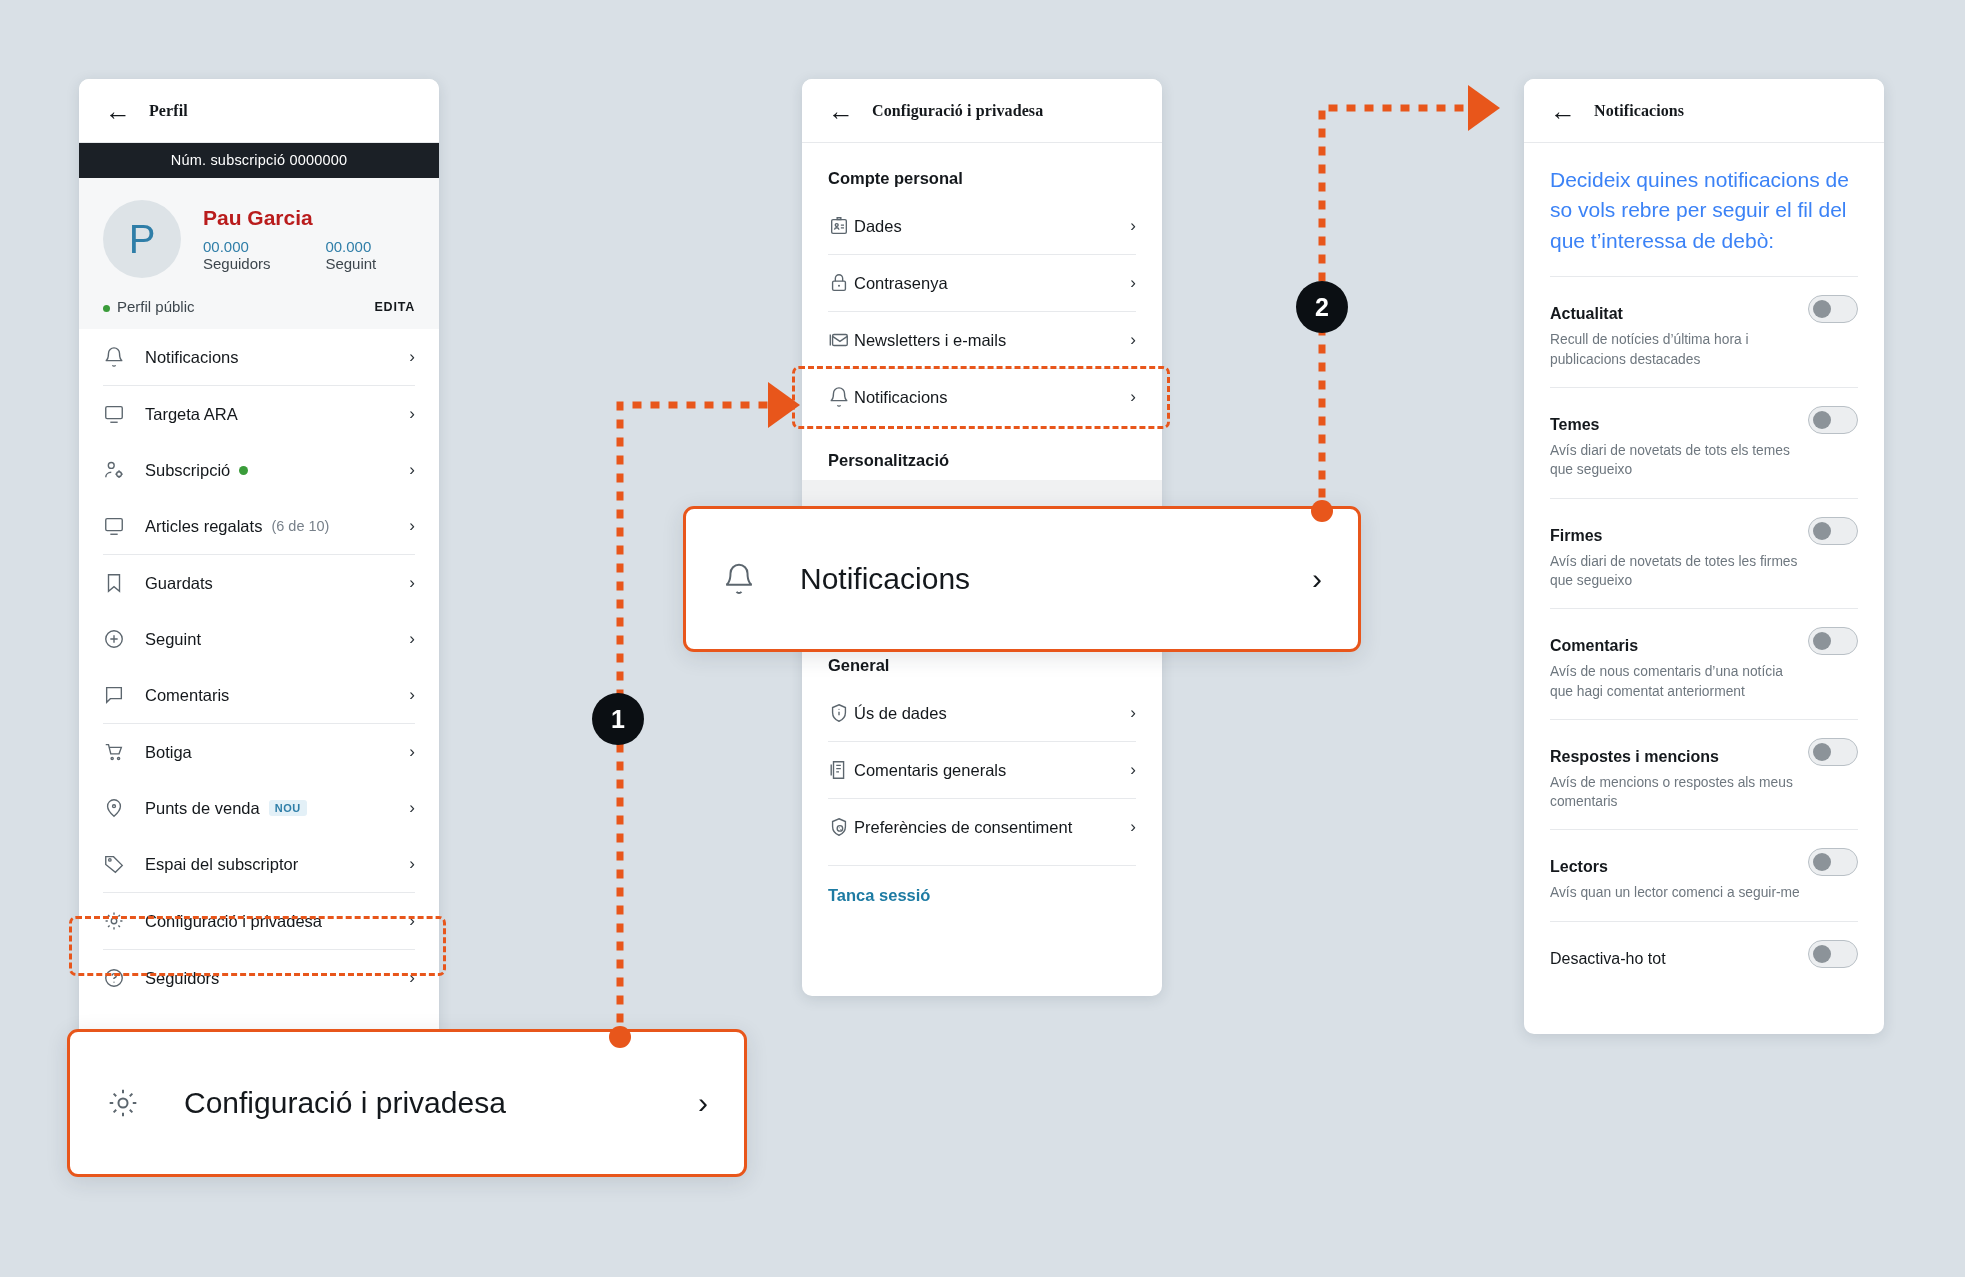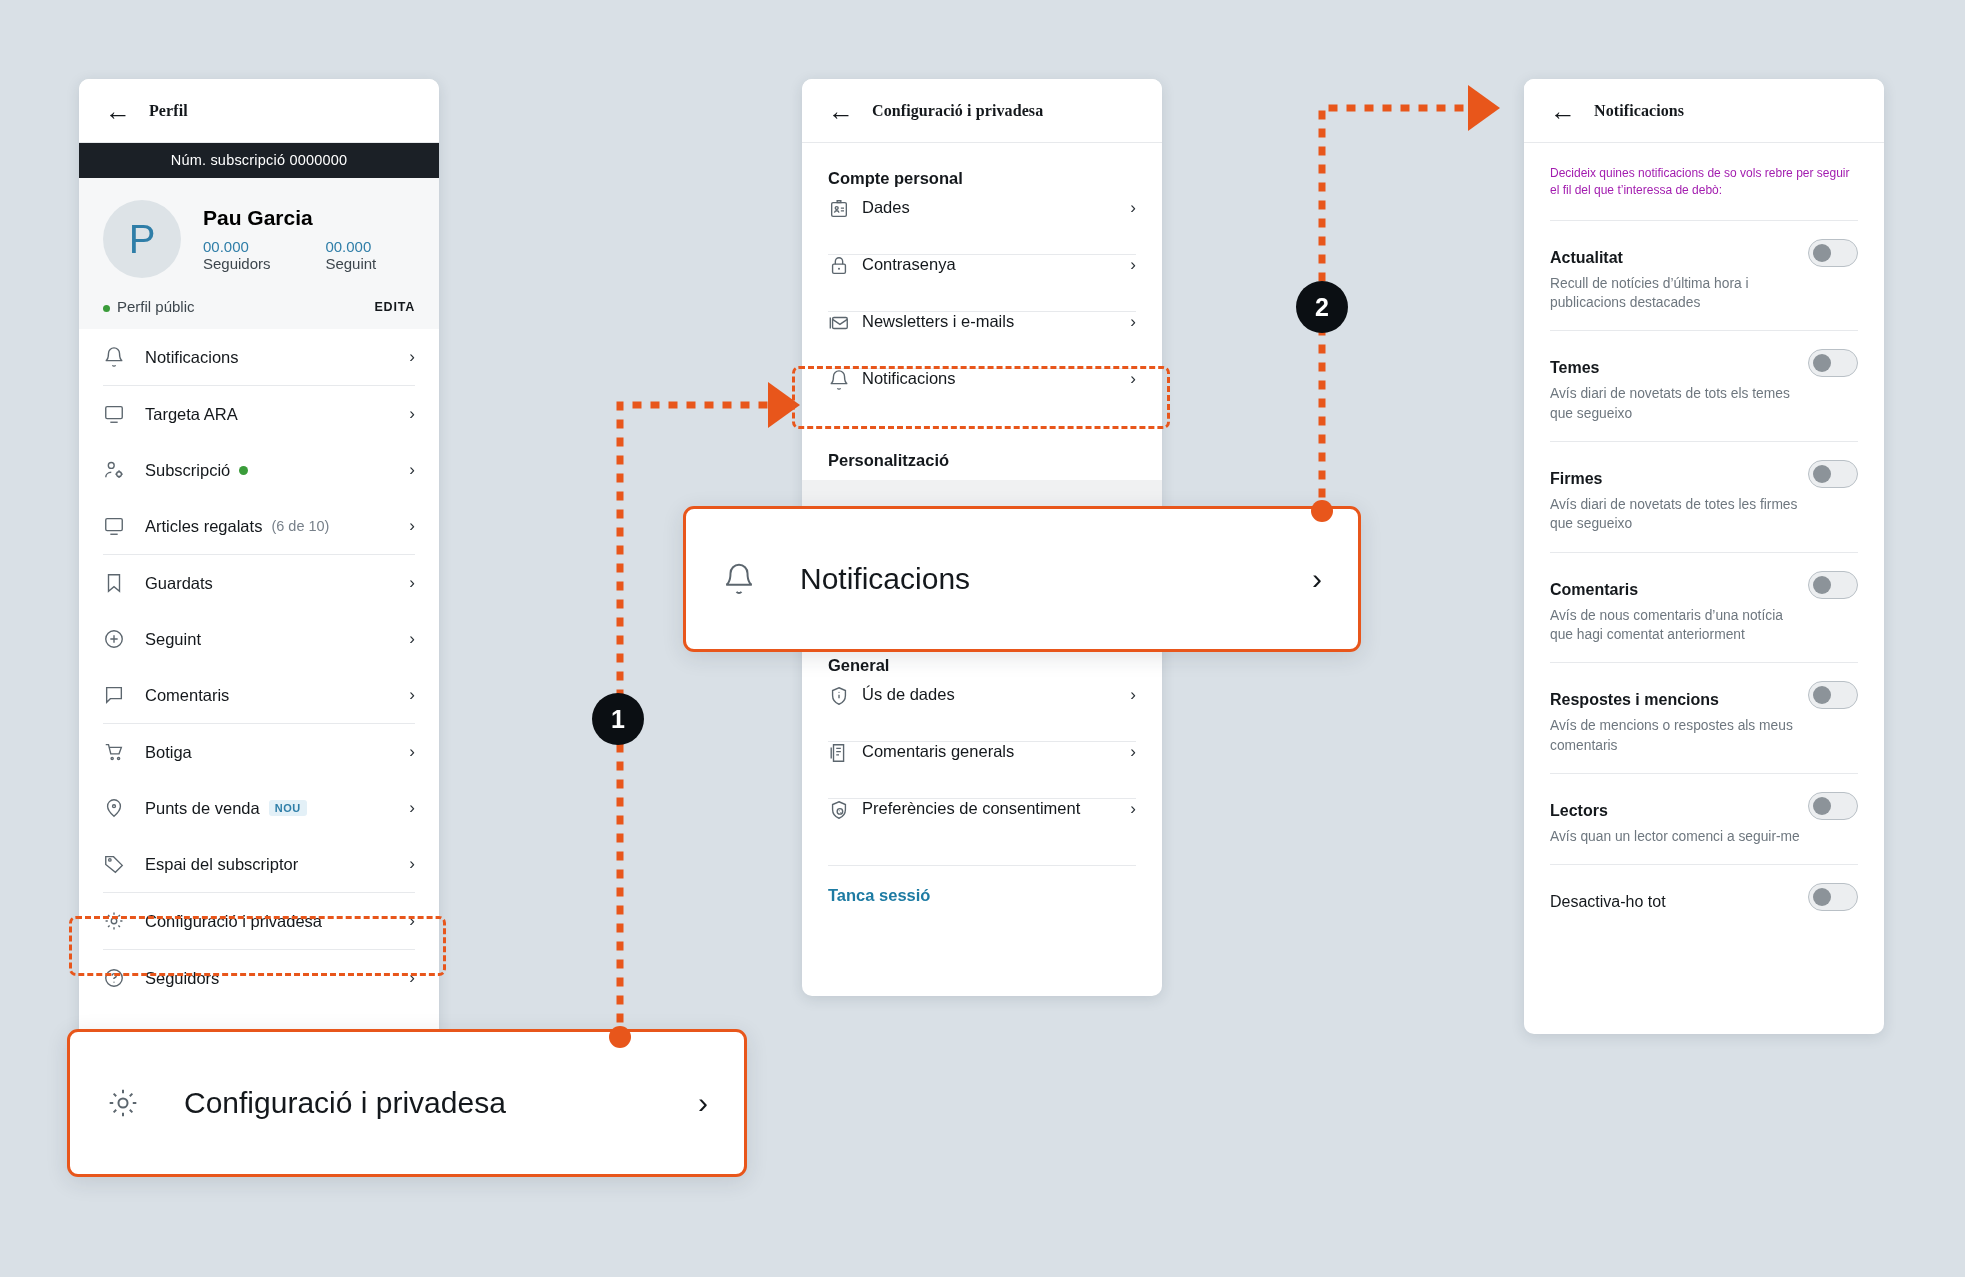--- a/index.html
+++ b/index.html
@@ -36,21 +36,21 @@
     padding: 9px 0 10px; letter-spacing: .2px;
   }
   .profile-block { background: #f6f7f8; padding: 22px 24px 14px; }
   .profile-row { display: flex; align-items: center; gap: 22px; }
   .avatar {
     width: 78px; height: 78px; border-radius: 50%;
     background: #dde3e7; color: #2f7ea8;
     display: flex; align-items: center; justify-content: center;
     font-size: 40px; font-weight: 300; flex: none;
   }
-  .profile-name { font-size: 21px; font-weight: bold; color: #000000; margin-bottom: 8px; }
+  .profile-name { font-size: 21px; font-weight: bold; color: #b91c1c; margin-bottom: 8px; }
   .profile-stats { font-size: 15px; color: #3d464d; display: flex; gap: 18px; }
   .stat-num { color: #2f7ea8; font-weight: 500; }
   .profile-foot {
     display: flex; align-items: center; justify-content: space-between;
     margin-top: 20px; font-size: 15px; color: #3d464d;
   }
   .dot-green { display:inline-block; width:7px; height:7px; border-radius:50%; background:#3a9c3a; margin-right:7px; vertical-align: middle; }
   .edita { font-size: 12.5px; font-weight: bold; letter-spacing: .8px; color: #14181c; }
 
   .menu { padding: 0 24px; }
@@ -71,32 +71,32 @@
   .dot-sm { width: 9px; height: 9px; border-radius: 50%; background: #3a9c3a; display: inline-block; }
 
   
   #panel-settings { left: 802px; top: 79px; width: 360px; height: 917px; }
   .section-title {
     font-size: 16.5px; font-weight: bold; color: #14181c;
     padding: 26px 26px 10px;
   }
   .set-list { padding: 0 26px; }
   .set-item {
-    display: flex; align-items: flex-start; gap: 12px;
+    display: flex; align-items: center; gap: 4px;
     height: 56px; font-size: 16.5px; color: #14181c;
   }
   .set-item .ic { width: 22px; height: 22px; flex: none; color: #5c666e; display:block; }
   .set-item .lbl { flex: 1; }
   .logout { color: #1d7ba3; font-weight: bold; font-size: 16.5px; padding: 20px 26px; }
   .gray-fill { background: #f0f1f2; }
 
   
   #panel-notifs { left: 1524px; top: 79px; width: 360px; height: 955px; }
   .notif-intro {
-    font-size: 12px; color: #a21caf; line-height: 1.45;
+    font-size: 21px; color: #3b82f6; line-height: 1.45;
     padding: 22px 26px 20px;
   }
   .notif-list { padding: 0 26px; }
   .notif-item { padding: 18px 0 18px; }
   .notif-top { display: flex; align-items: flex-end; justify-content: space-between; gap: 14px; }
   .notif-title { font-size: 16px; font-weight: bold; color: #14181c; }
   .notif-title.plain { font-weight: normal; }
   .notif-desc { font-size: 13.8px; color: #6e777f; line-height: 1.4; margin-top: 7px; max-width: 250px; }
   .toggle {
     width: 50px; height: 28px; border-radius: 14px;

